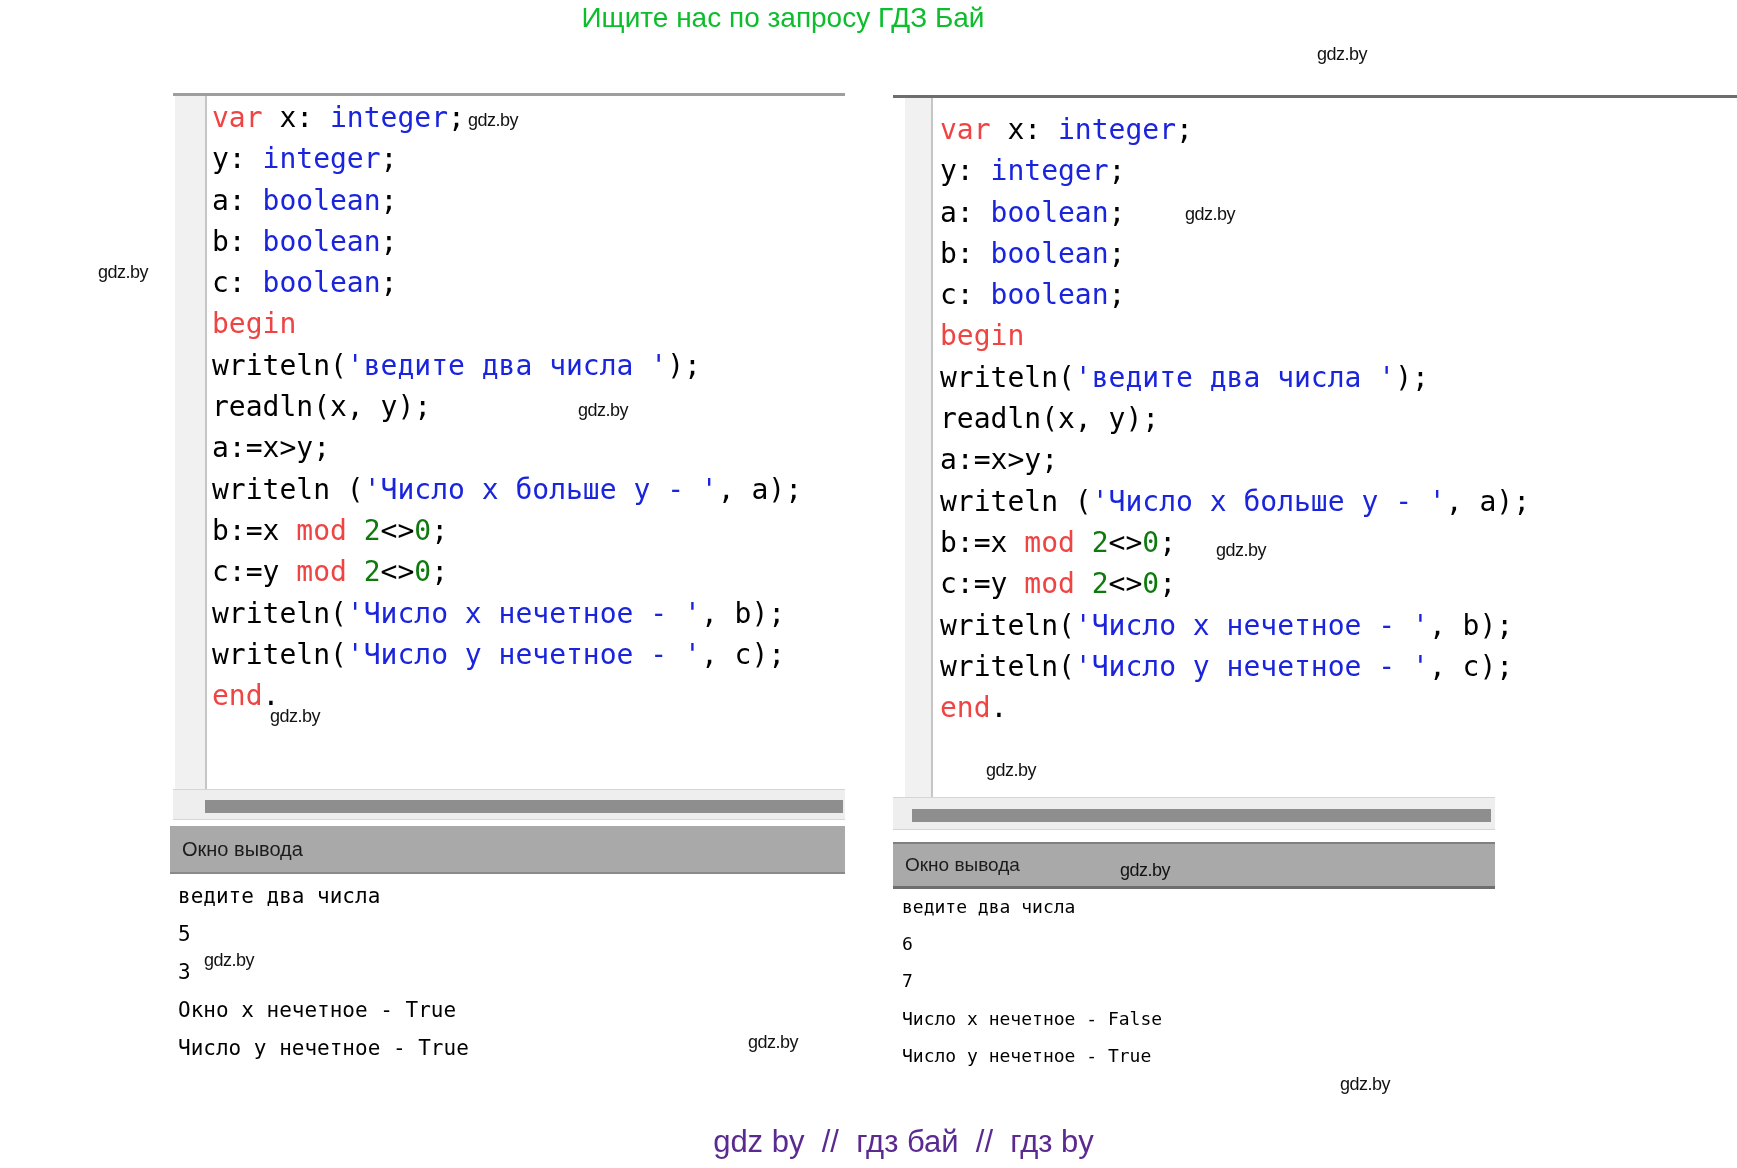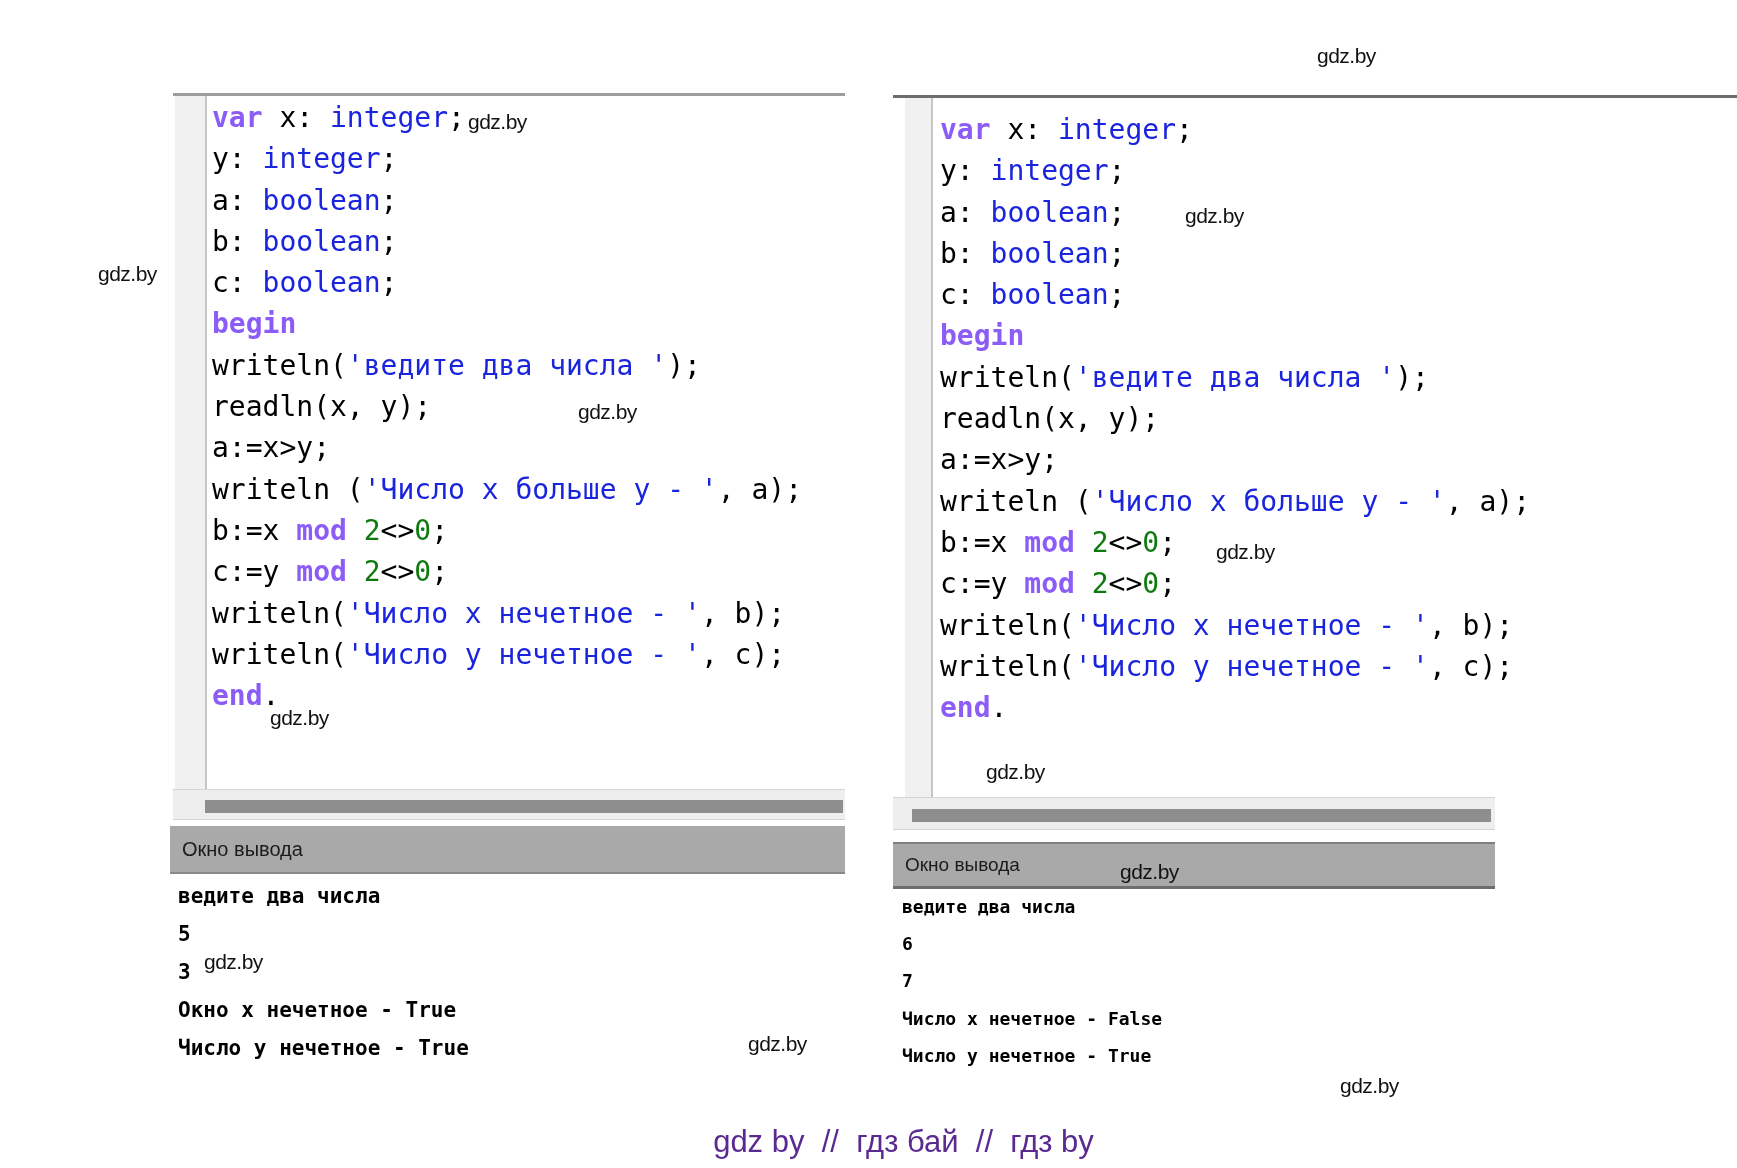--- a/index.html
+++ b/index.html
@@ -6,42 +6,42 @@
   #stage {
     position:relative; width:1737px; height:1168px; background:#ffffff;
     overflow:hidden; font-family:"Liberation Sans", sans-serif;
   }
   
   .promo-title {
     position:absolute; left:0; top:2px; width:1566px; text-align:center;
     font-size:28px; color:var(--promo-green); white-space:pre;
   }
   .watermark {
-    position:absolute; font-size:21px; letter-spacing:-0.5px; color:#121212;
+    position:absolute; font-size:18px; letter-spacing:-0.5px; color:#121212;
     white-space:pre;
   }
   .footer-line {
     position:absolute; left:0; top:1124px; width:1737px; text-align:center;
     font-size:31px; color:var(--footer-purple); white-space:pre;padding-left:35px;
   }
   
   .editor { position:absolute; background:#ffffff; }
   .editor-left  { left:173px; top:93px;  width:672px; height:694px; border-top:3px solid #9e9e9e; }
   .editor-right { left:893px; top:95px;  width:844px; height:700px; border-top:3px solid #6d6d6d; }
   .gutter { position:absolute; top:0; bottom:0; background:#f1f1f1; border-right:2px solid #c6c6c6; }
   .gutter-left  { left:2px;  width:30px; }
   .gutter-right { left:12px; width:26px; }
   .code-area { position:absolute; top:1px; }
   .code-area-left  { left:39px; }
   .code-area-right { left:47px; top:11px; }
   .code-line {
     font-family:"DejaVu Sans Mono", monospace; font-size:28px;
     height:41.3px; line-height:41.3px; white-space:pre; color:#000000;
   }
-  .tok-kw { font-weight:bold; color:#8b5cf6; }
+  .tok-kw { font-weight:normal; color:#ef4444; }
   .tok-pl { color:#000000; }
   .tok-ty { color:var(--code-blue); }
   .tok-st { color:var(--code-blue); }
   .tok-nu { color:var(--code-green); }
   
   .hscroll {
     position:absolute; background:#eeeeee;
     border-top:1px solid #d5d5d5; border-bottom:1px solid #d5d5d5;
   }
   .hscroll-left  { left:173px; top:789px; width:672px; height:29px; }
@@ -56,31 +56,32 @@
   .out-title {
     position:absolute; left:12px; top:50%; transform:translateY(-50%);
     font-size:20px; color:#1c1c1c;
   }
   .out-titlebar-right .out-title { font-size:19px; }
   
   .out-area { position:absolute; }
   .out-area-left  { left:178px; top:877px; }
   .out-area-right { left:902px; top:888px; }
   .out-line {
-    font-family:"DejaVu Sans Mono", monospace; font-weight:bold; color:#000000;
+    font-family:"DejaVu Sans Mono", monospace; font-weight:normal; color:#000000;
     white-space:pre;
   }
   .out-area-left  .out-line { font-size:21px; height:38px;   line-height:38px; }
   .out-area-right .out-line { font-size:18px; height:37.2px; line-height:37.2px; }
 </style>
 </head>
 <body>
 
 <div id="stage">
 
+  <div class="promo-title">Ищите нас по запросу ГДЗ Бай</div>
 
   <div class="editor editor-left">
     <div class="gutter gutter-left"></div>
     <div class="code-area code-area-left">
         <div class="code-line"><span class="tok-kw">var</span><span class="tok-pl"> x: </span><span class="tok-ty">integer</span><span class="tok-pl">;</span></div>
         <div class="code-line"><span class="tok-pl">y: </span><span class="tok-ty">integer</span><span class="tok-pl">;</span></div>
         <div class="code-line"><span class="tok-pl">a: </span><span class="tok-ty">boolean</span><span class="tok-pl">;</span></div>
         <div class="code-line"><span class="tok-pl">b: </span><span class="tok-ty">boolean</span><span class="tok-pl">;</span></div>
         <div class="code-line"><span class="tok-pl">c: </span><span class="tok-ty">boolean</span><span class="tok-pl">;</span></div>
         <div class="code-line"><span class="tok-kw">begin</span></div>

